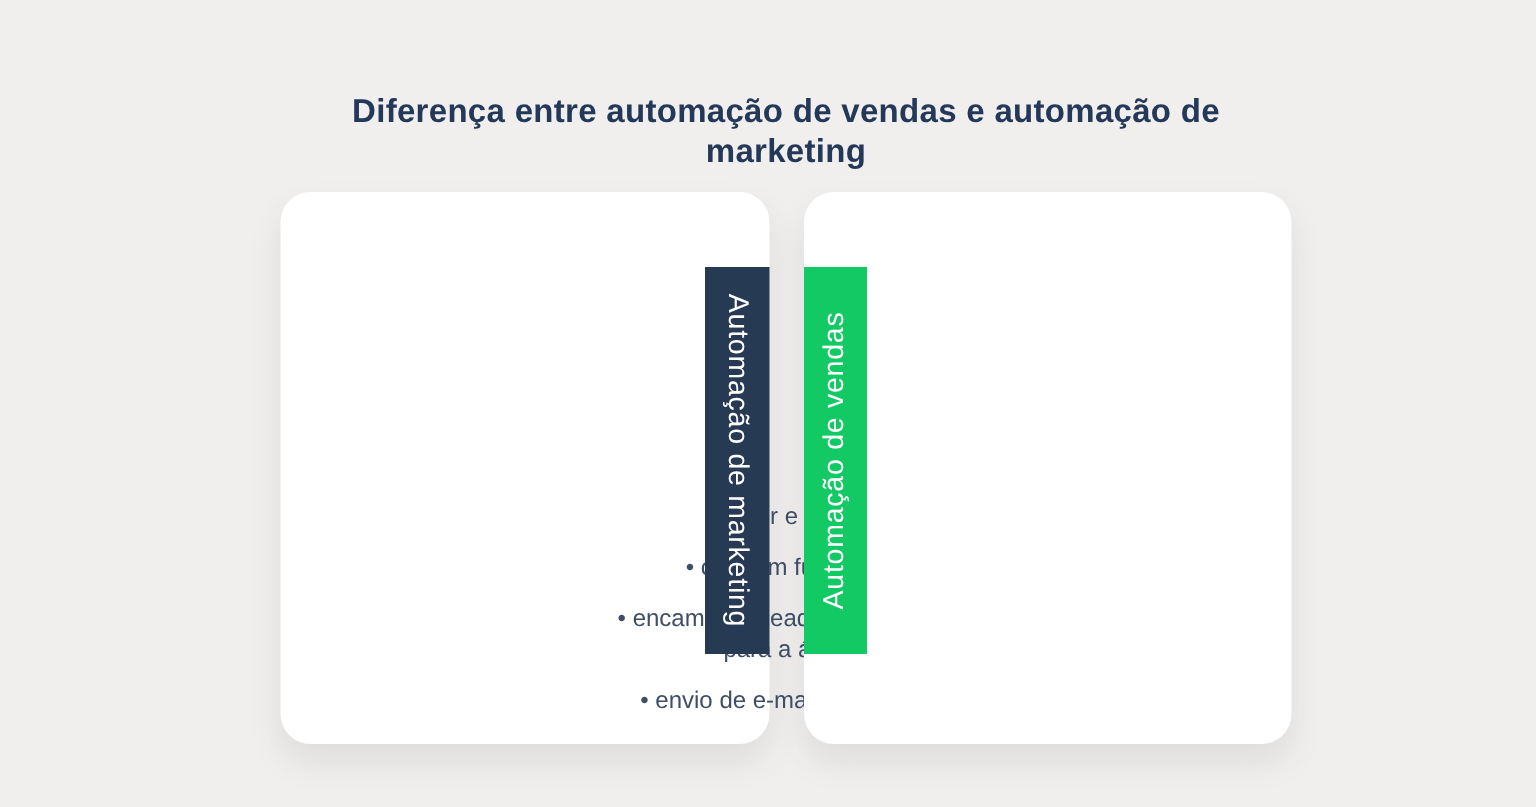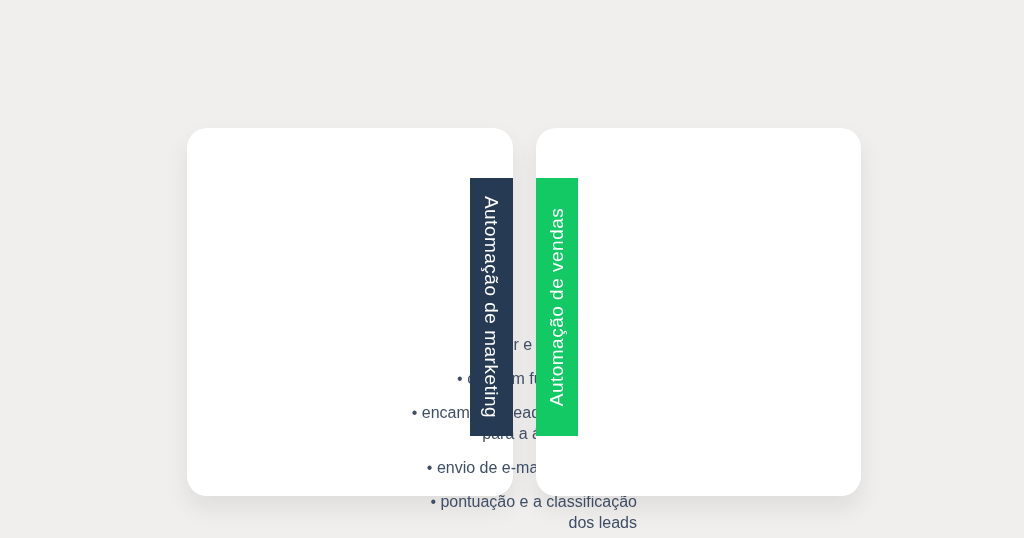--- a/index.html
+++ b/index.html
@@ -40,28 +40,28 @@
     letter-spacing:.5px;
   }
   .rot-cw span{transform:rotate(90deg);}
   .rot-ccw span{transform:rotate(-90deg);}
 </style>
 </head>
 <body>
 
 <div class="stage">
 
+  <h1 class="title">Diferença entre automação de vendas e automação de marketing</h1>
 
   <div class="card card-left">
     <div class="list list-left">
       <div class="item">atrair e nutrir os leads</div>
       <div class="item">criar um funil de vendas</div>
       <div class="item">encaminhar leads qualificados para a área comercial</div>
       <div class="item">envio de e-mails de nutrição</div>
-      <div class="item">pontuação e a classificação dos leads</div>
     </div>
   </div>
 
   <div class="card card-right">
     
   </div>
 
   <div class="bar bar-navy rot-cw">
     <span>Automação de marketing</span>
   </div>

